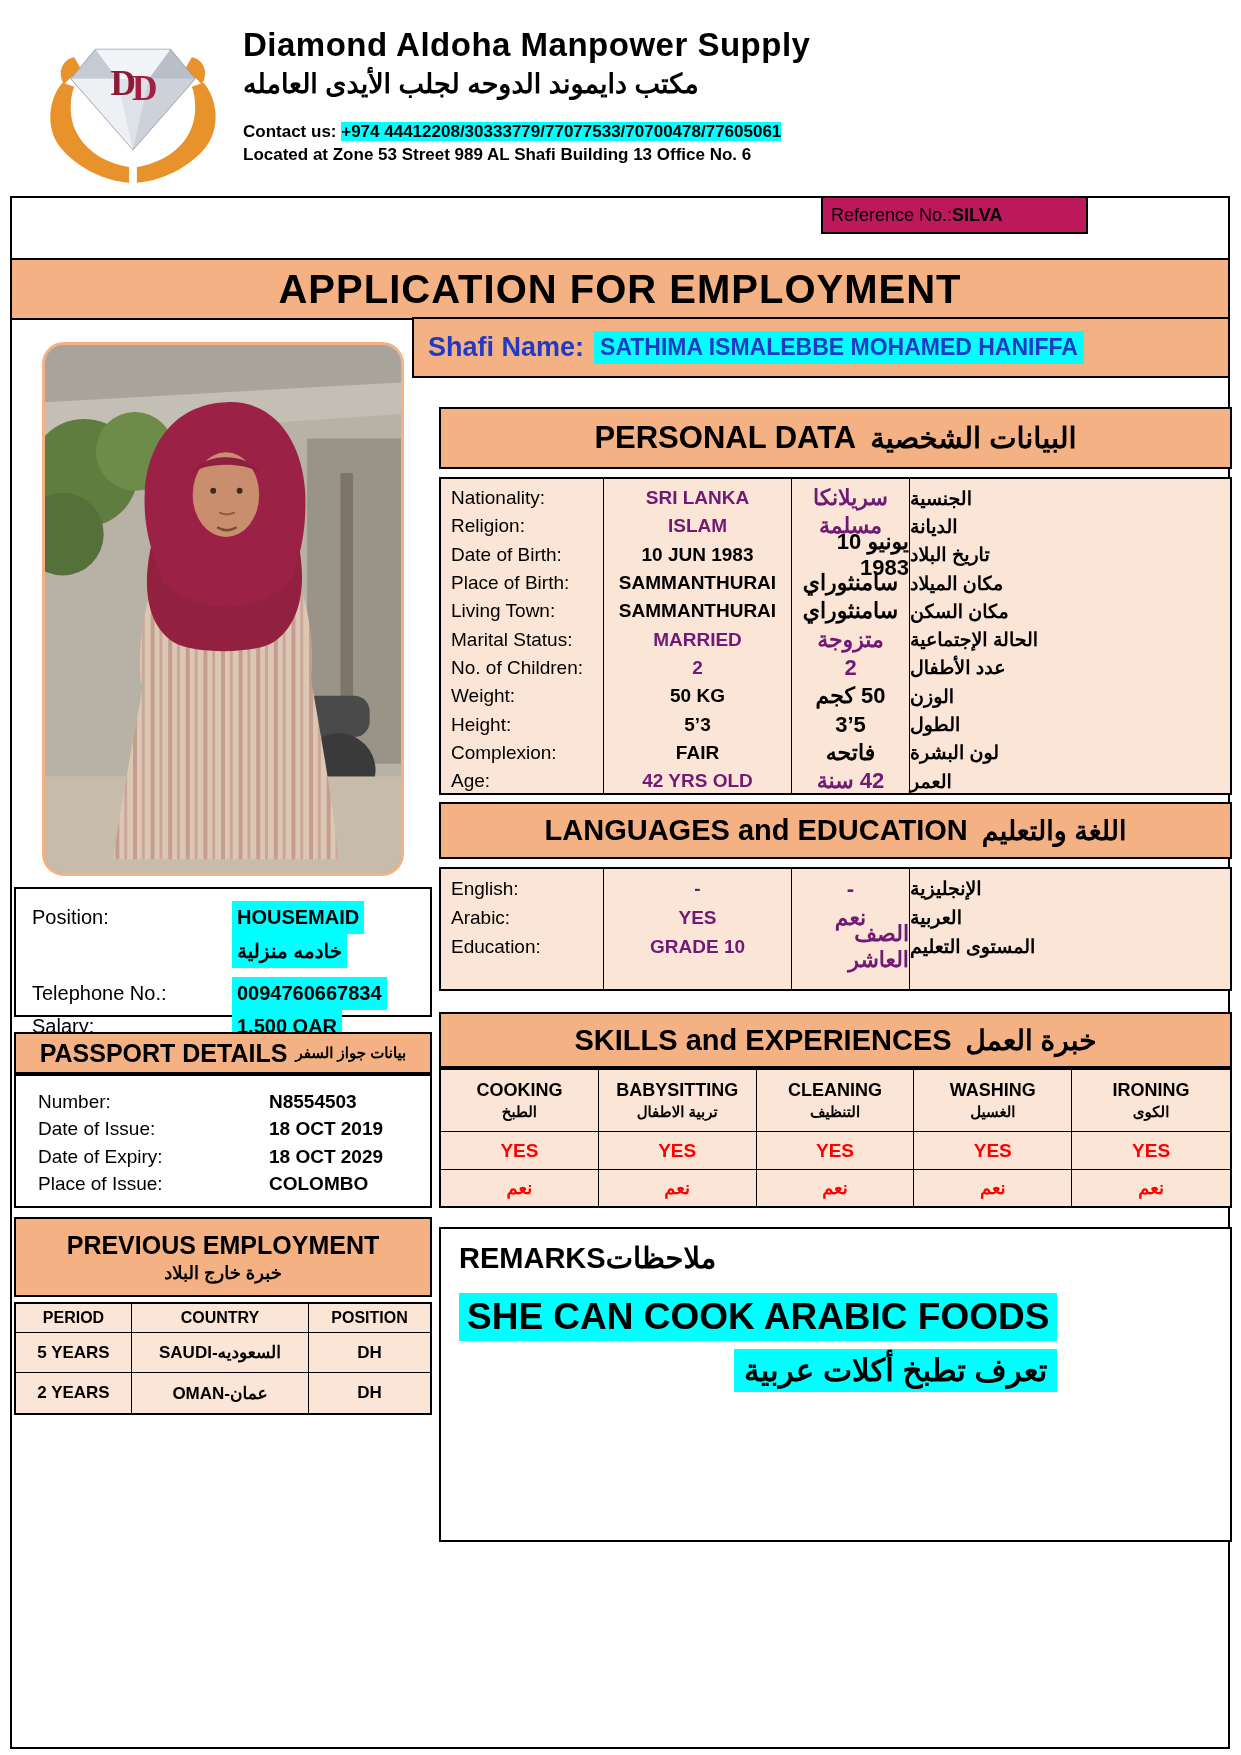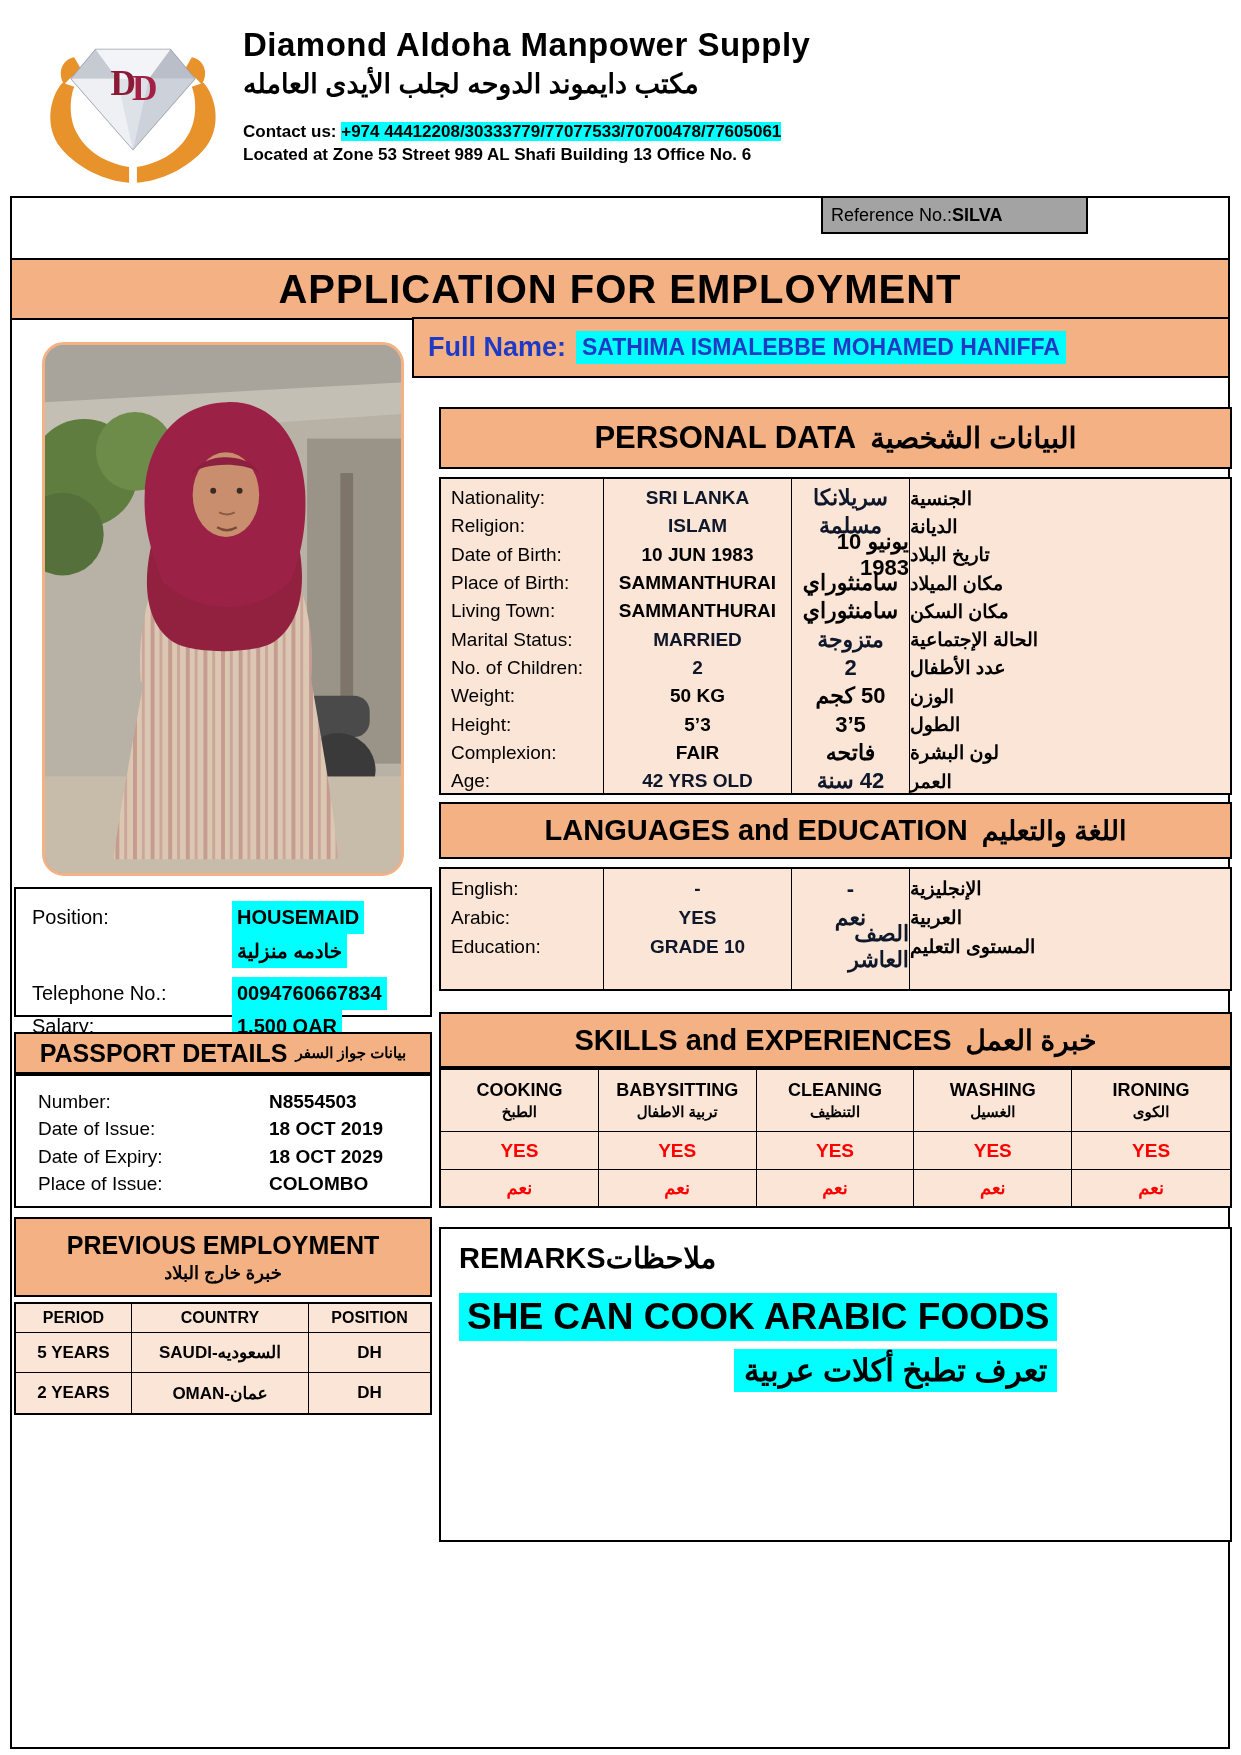--- a/index.html
+++ b/index.html
@@ -8,26 +8,26 @@
   .page { position: relative; width: 1241px; height: 1755px; background: #fff; overflow: hidden; }
 
   
   .logo { position: absolute; left: 35px; top: 22px; width: 196px; height: 172px; }
   .header-text { position: absolute; left: 243px; top: 26px; width: 860px; }
   .company-name { font-size: 33px; font-weight: 800; color: #000; letter-spacing: .5px; }
   .company-name-ar { font-size: 27px; font-weight: 700; margin-top: 4px; direction: rtl; text-align: left; }
   .contact-line { margin-top: 22px; font-size: 17px; font-weight: 700; }
   .address-line { margin-top: 3px; font-size: 17px; font-weight: 700; }
   .hl { background: #00FFFF; }
-  .red { color: #0f172a; }
+  .red { color: #701a75; }
 
   
   .main-frame { position: absolute; left: 10px; top: 196px; width: 1220px; height: 1553px; border: 2px solid #000; background: #fff; }
 
-  .reference-box { position: absolute; top: -2px; right: 140px; width: 267px; height: 38px; background: #a3a3a3; border: 2px solid #000; display: flex; align-items: center; padding-left: 8px; font-size: 18px; }
+  .reference-box { position: absolute; top: -2px; right: 140px; width: 267px; height: 38px; background: #be185d; border: 2px solid #000; display: flex; align-items: center; padding-left: 8px; font-size: 18px; }
   .reference-box .ref-value { font-weight: 700; }
 
   .title-banner { position: absolute; left: -2px; right: -2px; top: 48px; height: 62px; background: #F4B183; border: 2px solid #000; display: flex; align-items: center; justify-content: center; font-size: 40px; font-weight: 800; letter-spacing: 1px; color: #000; margin-top: 12px; }
 
   .fullname-bar { position: absolute; left: 400px; right: -2px; top: 119px; height: 61px; background: #F4B183; border: 2px solid #000; display: flex; align-items: center; padding-left: 14px; gap: 10px; }
   .fullname-label { color: #1F3BC6; font-size: 27px; font-weight: 800; }
   .fullname-value { color: #1F3BC6; font-size: 23px; font-weight: 800; padding: 3px 6px; }
 
   
   .photo-frame { position: absolute; left: 30px; top: 144px; width: 362px; height: 534px; border: 3px solid #F4B183; border-radius: 22px; overflow: hidden; background: #b8b2a6; }
@@ -133,21 +133,21 @@
   <div class="main-frame">
 
     <div class="reference-box">
       <span>Reference No.:</span>
         <span class="ref-value">SILVA</span>
     </div>
 
     <div class="title-banner">APPLICATION FOR EMPLOYMENT</div>
 
     <div class="fullname-bar">
-      <span class="fullname-label">Full Name:</span>
+      <span class="fullname-label">Shafi Name:</span>
       <span class="fullname-value hl">SATHIMA ISMALEBBE MOHAMED HANIFFA</span>
     </div>
 
     <div class="photo-frame">
       <svg viewBox="0 0 364 536" preserveAspectRatio="none">
         <rect width="364" height="536" fill="#b8b2a6"></rect>
         <rect width="364" height="58" fill="#a8a49c"></rect>
         <polygon points="0,58 364,38 364,70 0,95" fill="#c4bfb4"></polygon>
         <rect x="268" y="95" width="96" height="330" fill="#9a9488"></rect>
         <circle cx="40" cy="130" r="55" fill="#5f7d3e"></circle>

